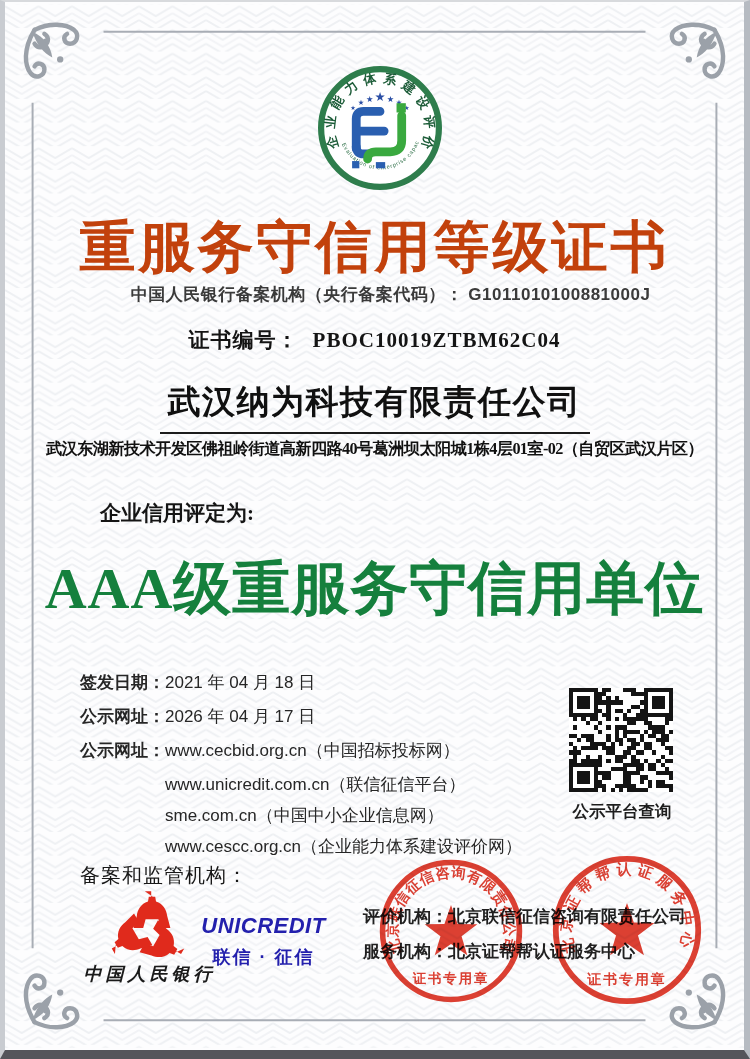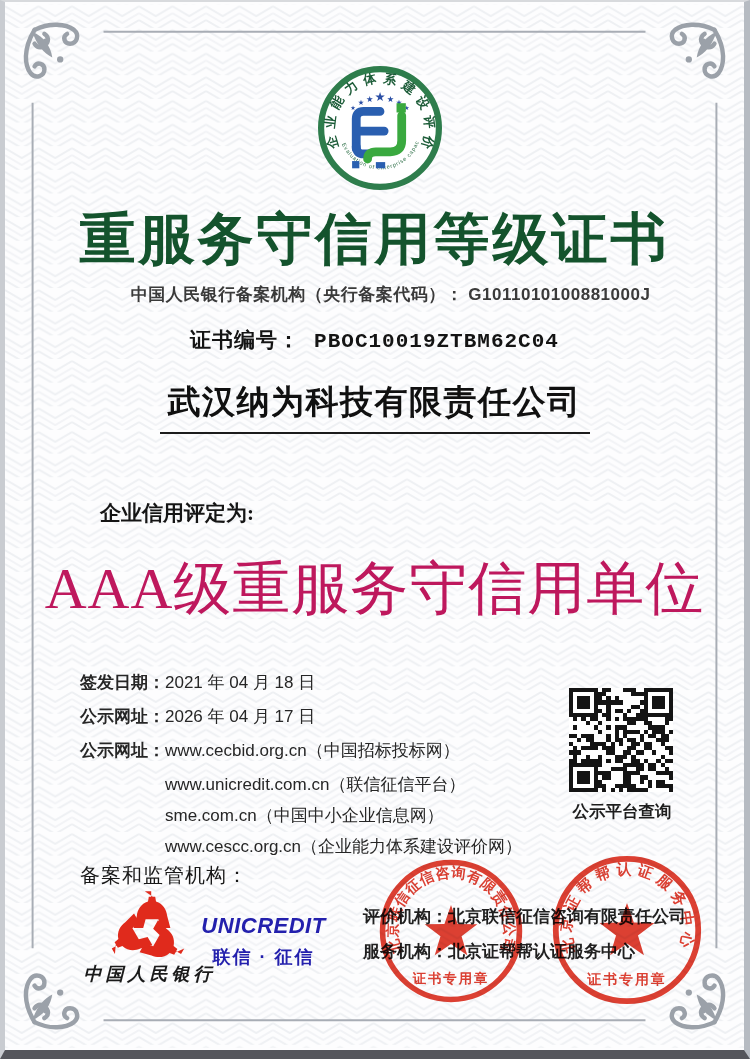--- a/index.html
+++ b/index.html
@@ -10,40 +10,40 @@
     border-left:5px solid #c9ccd1; border-right:6px solid #b6bbc2;
     border-top:2px solid #d8dadd; border-bottom:9px solid #54555b;
   }
   .bg-svg { position:absolute; left:0; top:0; width:100%; height:100%; z-index:0; }
   .abs { position:absolute; z-index:2; }
   .center { left:0; right:0; text-align:center; }
 
   .logo-svg { left:313px; top:64px; width:124px; height:124px; }
 
   .title {
-    top:200px; font-family:"Liberation Sans", sans-serif;
-    font-size:56px; font-weight:800; letter-spacing:3px; color:#14532d;
+    top:208px; font-family:"Liberation Sans", sans-serif;
+    font-size:56px; font-weight:800; letter-spacing:3px; color:#c2410c;
   }
   .subtitle {
     top:281px; font-family:"Liberation Sans", sans-serif;
     font-size:17px; font-weight:600; color:#3a3a3a; letter-spacing:0.5px;margin-left:32px;
   }
   .certno { top:324px; font-size:21px; font-weight:700; color:#141414; letter-spacing:1px; }
-  .certno .num { font-family:Liberation Mono, monospace; margin-left:14px; }
+  .certno .num { font-family:Liberation Serif, serif; margin-left:14px; }
 
   .company-wrap { top:378px; }
   .company {
     display:inline-block; font-size:33px; font-weight:900; color:#101010;
     letter-spacing:1.5px; padding:0 8px 7px 8px; border-bottom:2.5px solid #1c1c1c;
   }
   .address { top:436px; font-size:16.2px; font-weight:700; color:#111; letter-spacing:-0.6px; }
 
   .rating-label { top:497px; left:95px; font-size:21px; font-weight:800; color:#151515; }
   .rating-value {
-    top:548px; font-size:58px; font-weight:400; color:#be185d; letter-spacing:1px;
+    top:548px; font-size:58px; font-weight:700; color:#15803d; letter-spacing:1px;
   }
 
   .details { top:669px; left:75px; font-family:"Liberation Sans", sans-serif;
     font-size:17px; color:#262626; }
   .details .row { display:flex; margin-bottom:11px; }
   .details .row.url-row { margin-bottom:8px;text-align:right; }
   .details .lbl { font-weight:600; white-space:pre; }
   .details .val { white-space:pre; }
   .details .indent { width:85px; }
 
@@ -146,20 +146,21 @@
   </div>
 
   <div class="abs center certno">
     <span>证书编号：</span><span class="num">PBOC10019ZTBM62C04</span>
   </div>
 
   <div class="abs center company-wrap">
     <span class="company">武汉纳为科技有限责任公司</span>
   </div>
 
+  <div class="abs center address">武汉东湖新技术开发区佛祖岭街道高新四路40号葛洲坝太阳城1栋4层01室-02（自贸区武汉片区）</div>
 
   <div class="abs rating-label">企业信用评定为:</div>
   <div class="abs center rating-value">AAA级重服务守信用单位</div>
 
   <div class="abs details">
     <div class="row">
       <span class="lbl">签发日期：</span>
       <span class="val">2021 年 04 月 18 日</span>
     </div>
     <div class="row">

